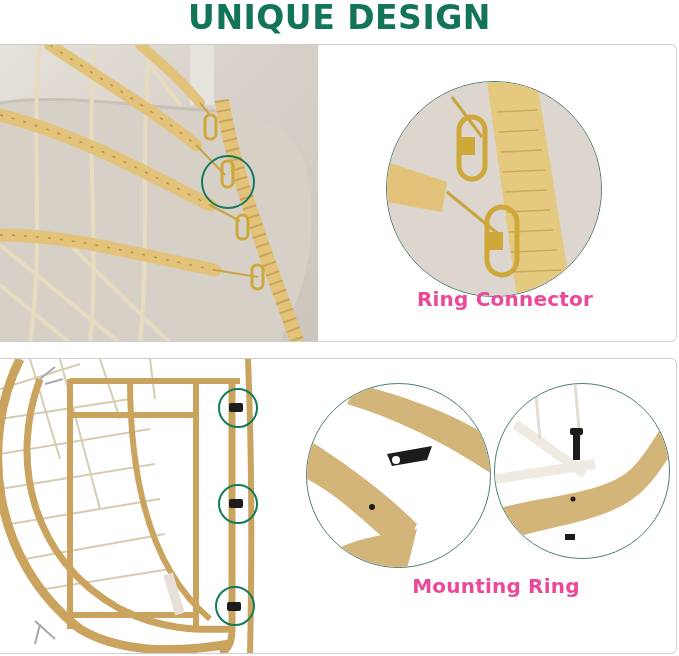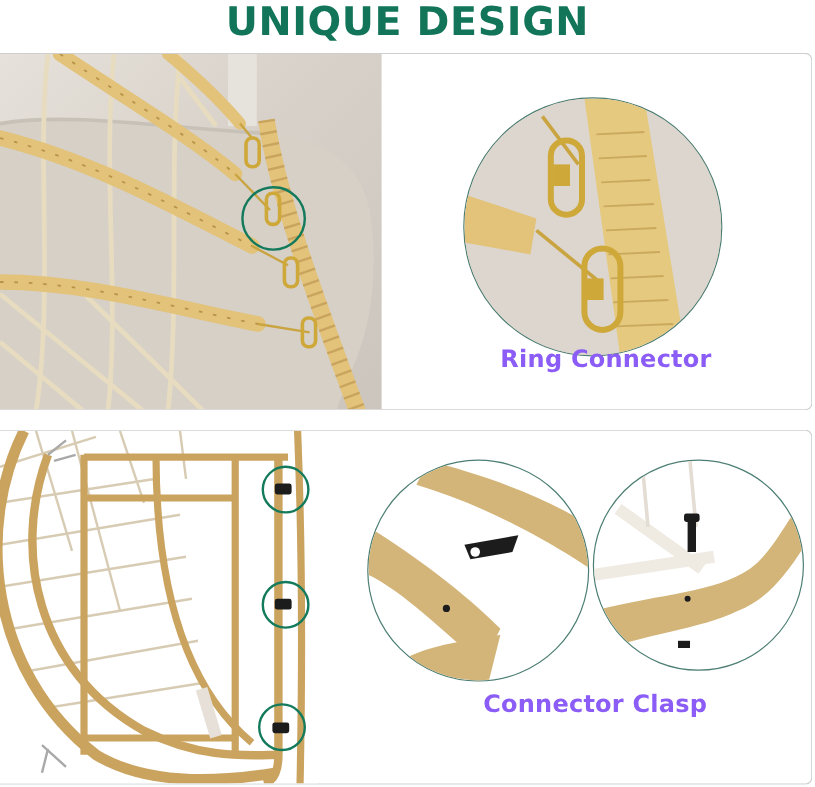--- a/index.html
+++ b/index.html
@@ -32,21 +32,21 @@
     }
     .zc-ring { left: 386px; top: 36px; width: 216px; height: 216px; background: linear-gradient(135deg, #e4ded6, #cfc8bf); }
     .zc-clasp1 { left: 306px; top: 24px; width: 185px; height: 185px; background: #ffffff; }
     .zc-clasp2 { left: 494px; top: 24px; width: 176px; height: 176px; background: #ffffff; }
 
     .highlight-ring {
       position: absolute; border-radius: 50%; border: 2.5px solid #137a5c;
     }
 
     .caption {
-      position: absolute; color: #8b5cf6; font-weight: bold;
+      position: absolute; color: #ec4899; font-weight: bold;
       font-family: "DejaVu Sans", sans-serif; font-size: 20px; text-align: center;
       letter-spacing: 0.2px;
     }
     .cap-ring { left: 392px; top: 242px; width: 226px; }
     .cap-clasp { left: 378px; top: 215px; width: 236px; }
   </style>
 </head>
 <body>
 
 <div class="title">UNIQUE DESIGN</div>
@@ -202,14 +202,14 @@
         <line x1="80" y1="0" x2="85" y2="55"></line>
       </g>
       <path d="M0,125 C60,110 100,110 130,90 C150,75 160,50 176,30 L176,70 C160,95 145,115 120,125 C90,140 40,145 0,160 Z" fill="#d3b57a"></path>
       <rect x="78" y="46" width="7" height="30" fill="#1c1c1c"></rect>
       <rect x="75" y="44" width="13" height="7" rx="2" fill="#1c1c1c"></rect>
       <circle cx="78" cy="115" r="2.5" fill="#1c1c1c"></circle>
       <rect x="70" y="150" width="10" height="6" fill="#1c1c1c"></rect>
     </svg>
   </div>
 
-  <div class="caption cap-clasp">Connector Clasp</div>
+  <div class="caption cap-clasp">Mounting Ring</div>
 </div>
 
 </body></html>

